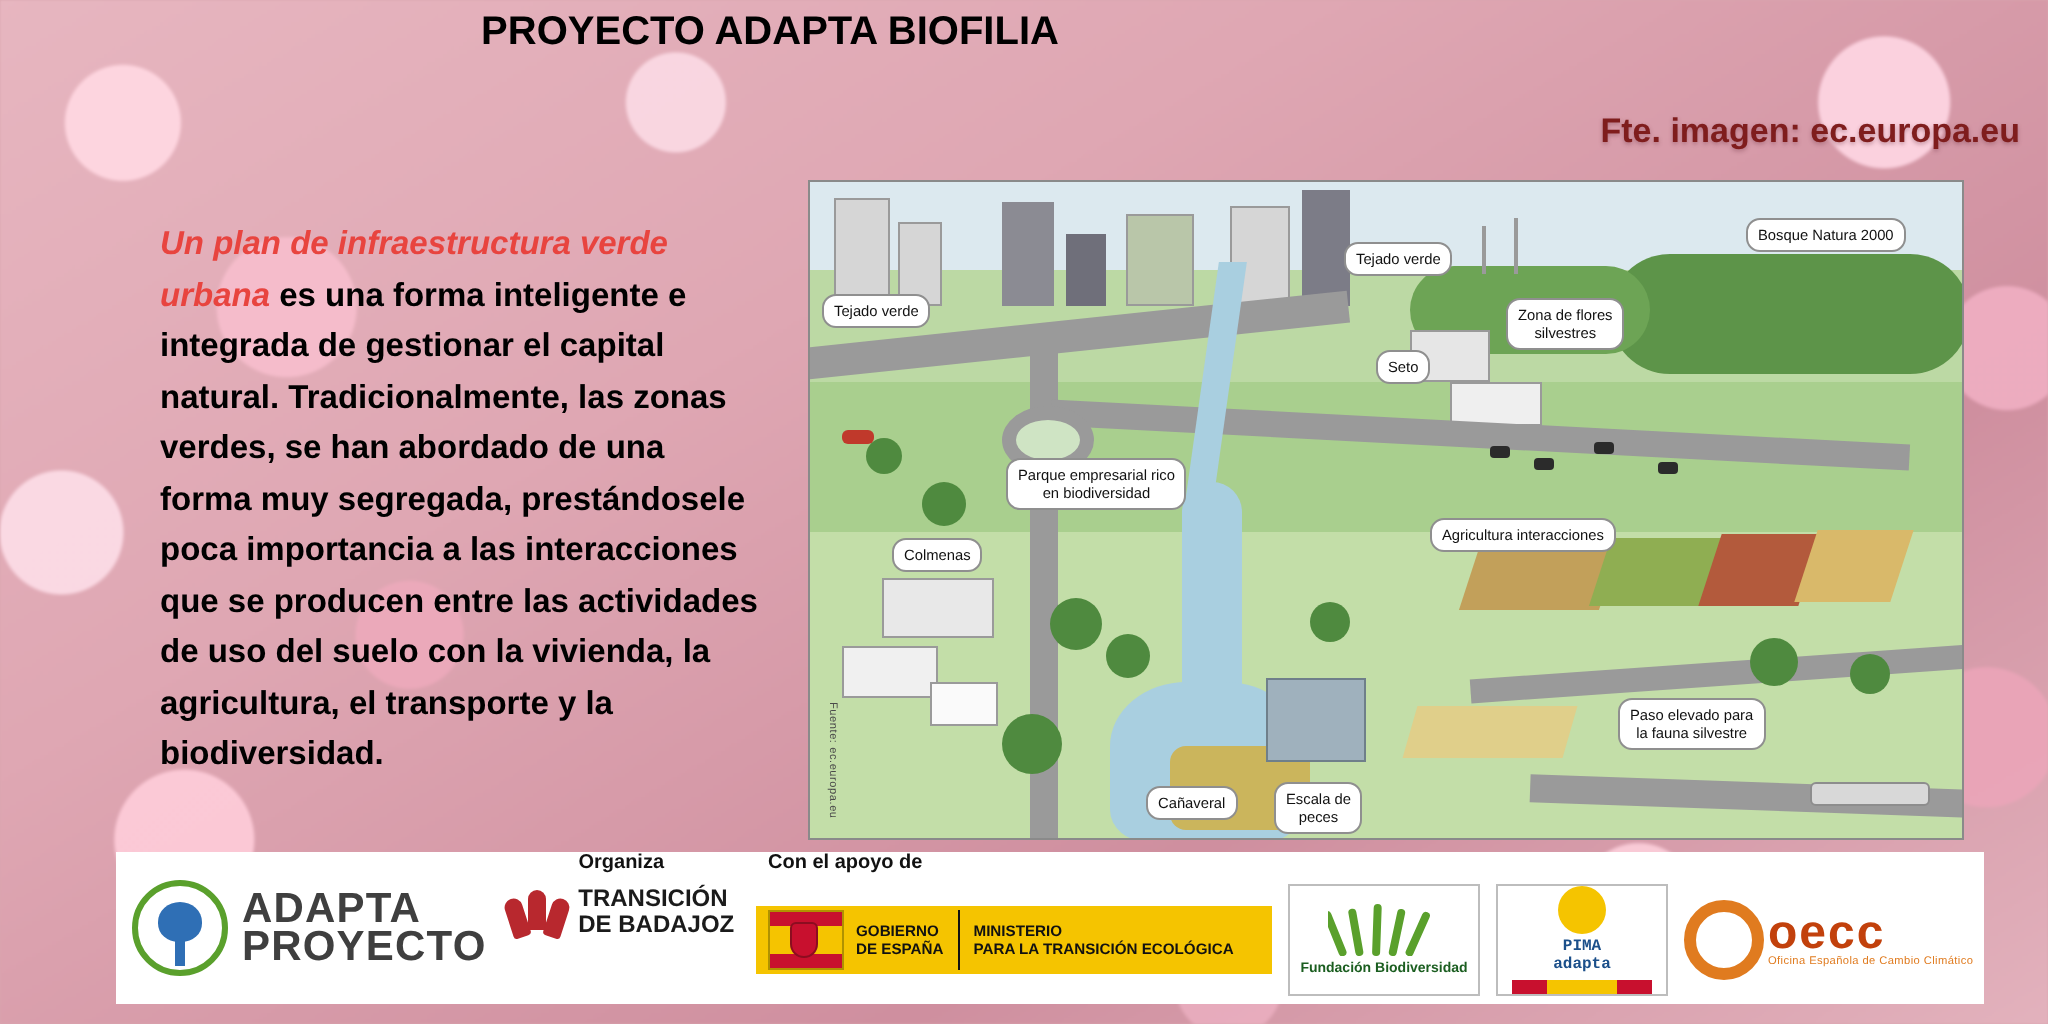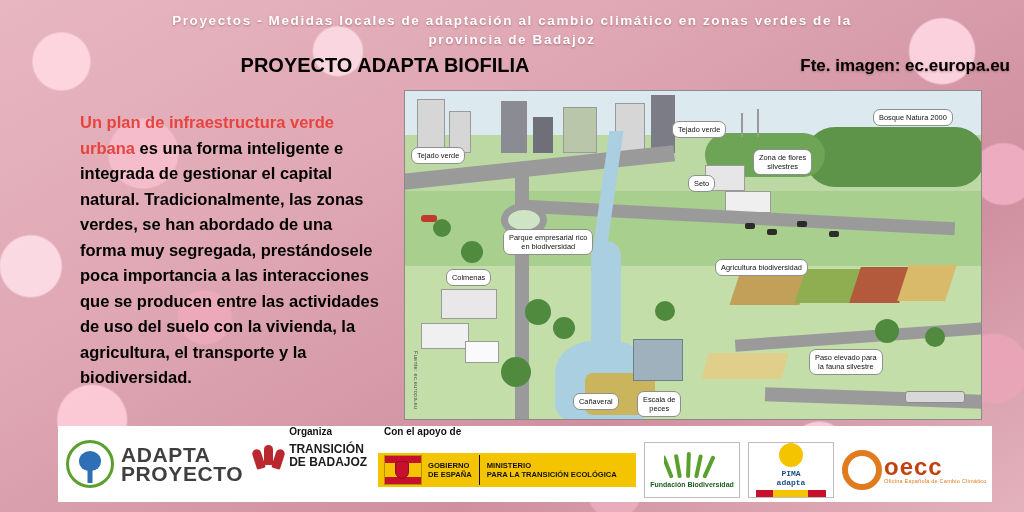--- a/index.html
+++ b/index.html
@@ -40,30 +40,30 @@
     font-size:13.5px; letter-spacing:1.6px; line-height:19px;
     padding-top:11px; text-shadow:0 1px 2px rgba(120,60,75,.5);
     width:730px; margin:0 auto;
   }
   .proj-title {
     text-align:center; color:#000; font-weight:bold; font-size:20px;
     margin-top:5px; width:700px; margin-left:0; padding-left:70px;
   }
   .fuente {
     position:absolute; right:14px; top:56px;
-    color:#000000; font-weight:bold; font-size:17px;
+    color:#7f1d1d; font-weight:bold; font-size:17px;
     text-shadow:0 1px 2px rgba(120,60,75,.45);
   }
 
   
   .text-col {
     position:absolute; left:80px; top:110px; width:300px; z-index:5;
     font-size:16.5px; line-height:25.5px; color:#000; font-weight:bold;
   }
-  .hl { color:#e8443f; }
+  .hl { color:#e8443f;font-style:italic; }
 
   
   .illus {
     position:absolute; left:404px; top:90px; width:578px; height:330px;
     background:#cfe4c4; border:1px solid #8a8a8a; overflow:hidden; z-index:5;
   }
   .sky { position:absolute; left:0; top:0; width:100%; height:52px; background:#dce9ef; }
   .field-far { position:absolute; left:0; top:44px; width:100%; height:70px; background:#bcd9a4; }
   .field-mid { position:absolute; left:0; top:100px; width:100%; height:90px; background:#a9cf8e; }
   .field-low { position:absolute; left:0; top:175px; width:100%; height:165px; background:#c3dea8; }
@@ -174,21 +174,20 @@
   }
   .oecc-txt .o1 { font-size:24px; font-weight:bold; color:#c2410c; line-height:22px; letter-spacing:1px; }
   .oecc-txt .o2 { font-size:5.6px; color:#e07b1f; letter-spacing:.2px; }
 </style>
 </head>
 <body>
 
 <div class="bg"></div>
 
 <div class="header">
-  <div class="proj-line">Proyectos - Medidas locales de adaptación al cambio climático en zonas verdes de la provincia de Badajoz</div>
   <div class="proj-title">PROYECTO ADAPTA BIOFILIA</div>
   <div class="fuente">Fte. imagen: ec.europa.eu</div>
 </div>
 
 <div class="text-col">
   <span class="hl">Un plan de infraestructura verde urbana</span><span> es una forma inteligente e integrada de gestionar el capital natural. Tradicionalmente, las zonas verdes, se han abordado de una forma muy segregada, prestándosele poca importancia a las interacciones que se producen entre las actividades de uso del suelo con la vivienda, la agricultura, el transporte y la biodiversidad.</span>
 </div>
 
 <div class="illus">
   <div class="sky"></div>
@@ -255,21 +254,21 @@
 
   <div class="lbl" style="left:6px;top:56px;">Tejado verde</div>
   <div class="lbl" style="left:267px;top:30px;">Tejado verde</div>
   <div class="lbl" style="left:348px;top:26px;margin-top:32px;">Zona de flores
 silvestres</div>
   <div class="lbl" style="left:468px;top:18px;">Bosque Natura 2000</div>
   <div class="lbl" style="left:283px;top:84px;">Seto</div>
   <div class="lbl" style="left:98px;top:138px;">Parque empresarial rico
 en biodiversidad</div>
   <div class="lbl" style="left:41px;top:178px;">Colmenas</div>
-  <div class="lbl" style="left:310px;top:168px;">Agricultura biodiversidad</div>
+  <div class="lbl" style="left:310px;top:168px;">Agricultura interacciones</div>
   <div class="lbl" style="left:404px;top:258px;">Paso elevado para
 la fauna silvestre</div>
   <div class="lbl" style="left:168px;top:302px;">Cañaveral</div>
   <div class="lbl" style="left:232px;top:300px;">Escala de
 peces</div>
 
   <div class="vcred">Fuente: ec.europa.eu</div>
 </div>
 
 <div class="footer">

